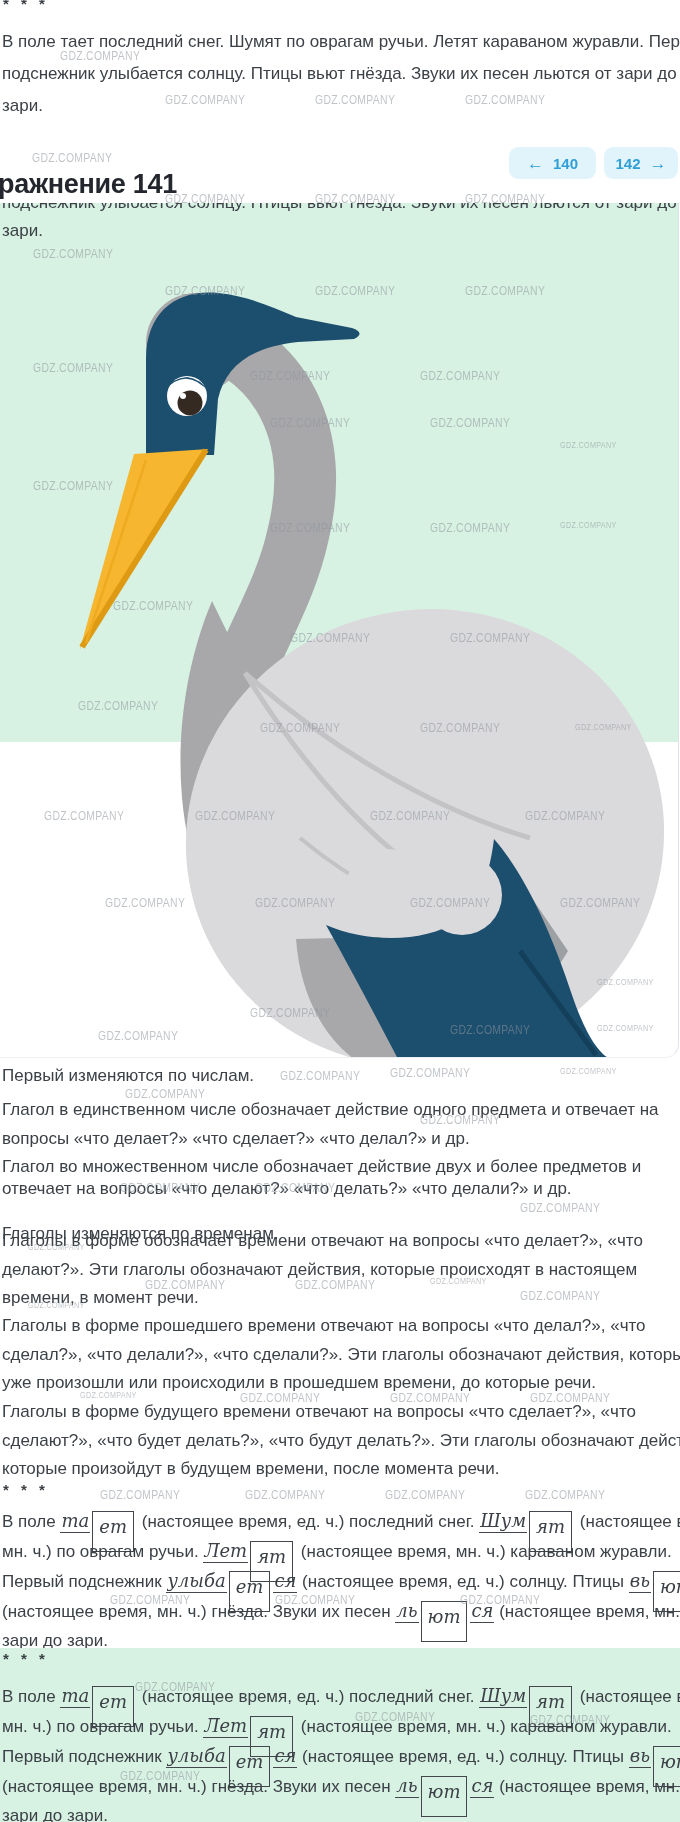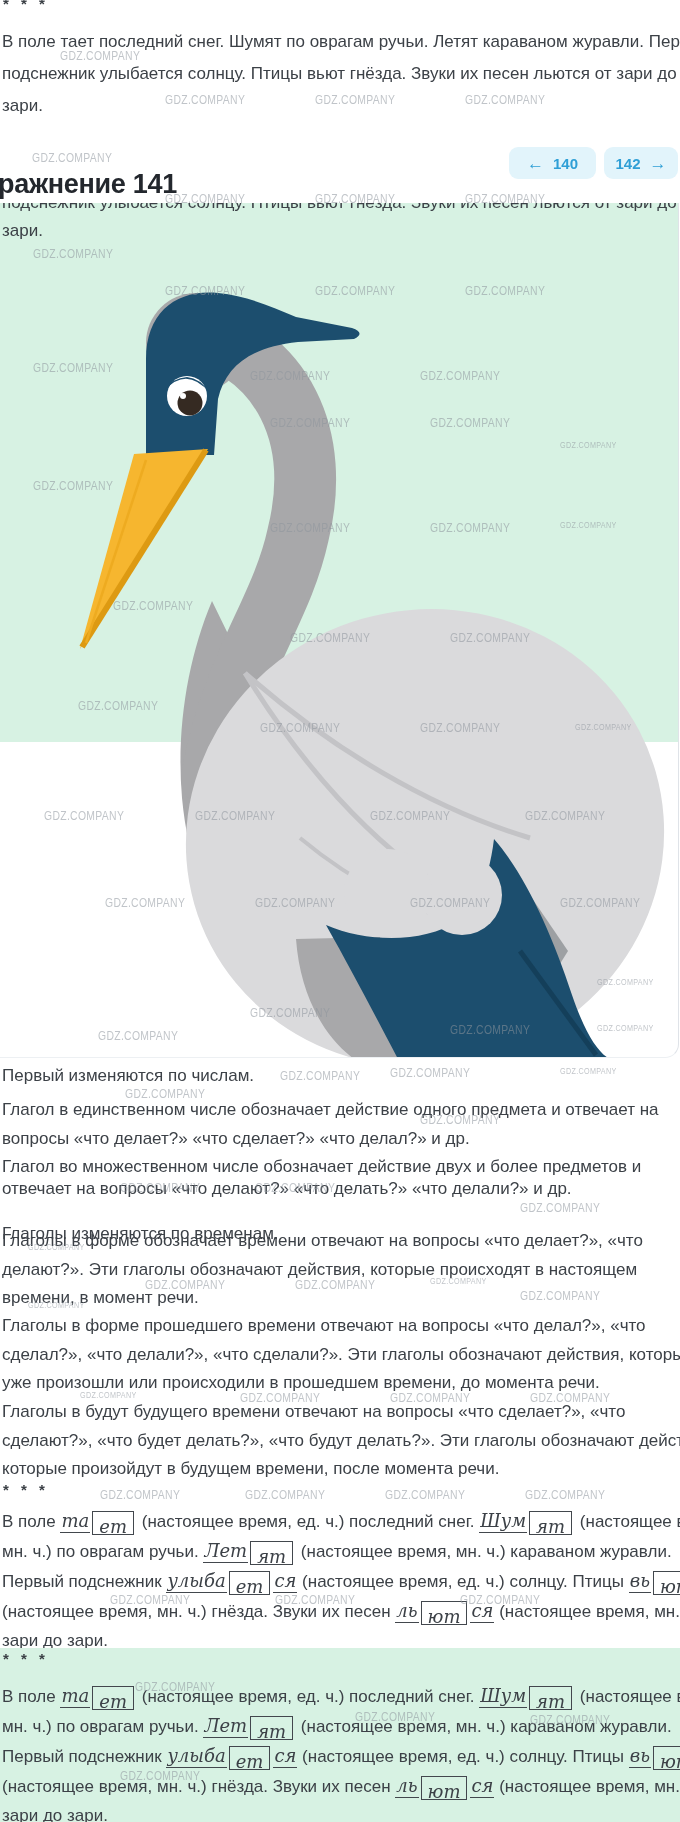--- a/index.html
+++ b/index.html
@@ -42,21 +42,21 @@
   #block2{position:absolute;left:0;top:1648px;width:680px;height:174px;background:var(--mint)}
   #dots-bottom{top:1650px}
   #ans2{top:1681px}
   .stem,.sfx{
     font-family:"DejaVu Serif",serif;font-style:italic;font-size:18px;
     border-bottom:1.3px solid #42474d;padding:0 1px 1px;
   }
   .ending{
     font-family:"DejaVu Serif",serif;font-style:italic;font-size:18px;
     border:1.4px solid #42474d;padding:4px 6px;margin:0 3px 0 2px;
-    display:inline-block;height:24px;line-height:22px;vertical-align:-6px;
+    display:inline-block;height:41px;line-height:22px;vertical-align:-6px;
   }
   .wm{
     position:absolute;z-index:6;pointer-events:none;white-space:nowrap;
     font-size:13px;letter-spacing:.4px;color:var(--wm);opacity:.55;
     transform:scaleX(.8);transform-origin:0 50%;
   }
   .wm.s{font-size:9px}
 </style>
 </head>
 <body>
@@ -137,24 +137,24 @@
       <div class="tline">Глаголы изменяются по временам.</div>
     </div>
     <div class="rules-p p5">
       <div class="tline">Глаголы в форме обозначает времени отвечают на вопросы «что делает?», «что</div>
       <div class="tline">делают?». Эти глаголы обозначают действия, которые происходят в настоящем</div>
       <div class="tline">времени, в момент речи.</div>
     </div>
     <div class="rules-p p6">
       <div class="tline">Глаголы в форме прошедшего времени отвечают на вопросы «что делал?», «что</div>
       <div class="tline">сделал?», «что делали?», «что сделали?». Эти глаголы обозначают действия, которые</div>
-      <div class="tline">уже произошли или происходили в прошедшем времени, до момента речи.</div>
+      <div class="tline">уже произошли или происходили в прошедшем времени, до которые речи.</div>
     </div>
     <div class="rules-p p7">
-      <div class="tline">Глаголы в будут будущего времени отвечают на вопросы «что сделает?», «что</div>
+      <div class="tline">Глаголы в форме будущего времени отвечают на вопросы «что сделает?», «что</div>
       <div class="tline">сделают?», «что будет делать?», «что будут делать?». Эти глаголы обозначают действия,</div>
       <div class="tline">которые произойдут в будущем времени, после момента речи.</div>
     </div>
   </div>
 
 <div class="dots" id="dots-mid">* * *</div>
 
 <div class="ans" id="ans1">
     <div class="ans-line"><span class="plain">В поле </span><span class="stem">та</span><span class="ending">ет</span><span class="plain"> (настоящее время, ед. ч.) последний снег. </span><span class="stem">Шум</span><span class="ending">ят</span><span class="plain"> (настоящее время,</span></div>
     <div class="ans-line"><span class="plain">мн. ч.) по оврагам ручьи. </span><span class="stem">Лет</span><span class="ending">ят</span><span class="plain"> (настоящее время, мн. ч.) караваном журавли.</span></div>

